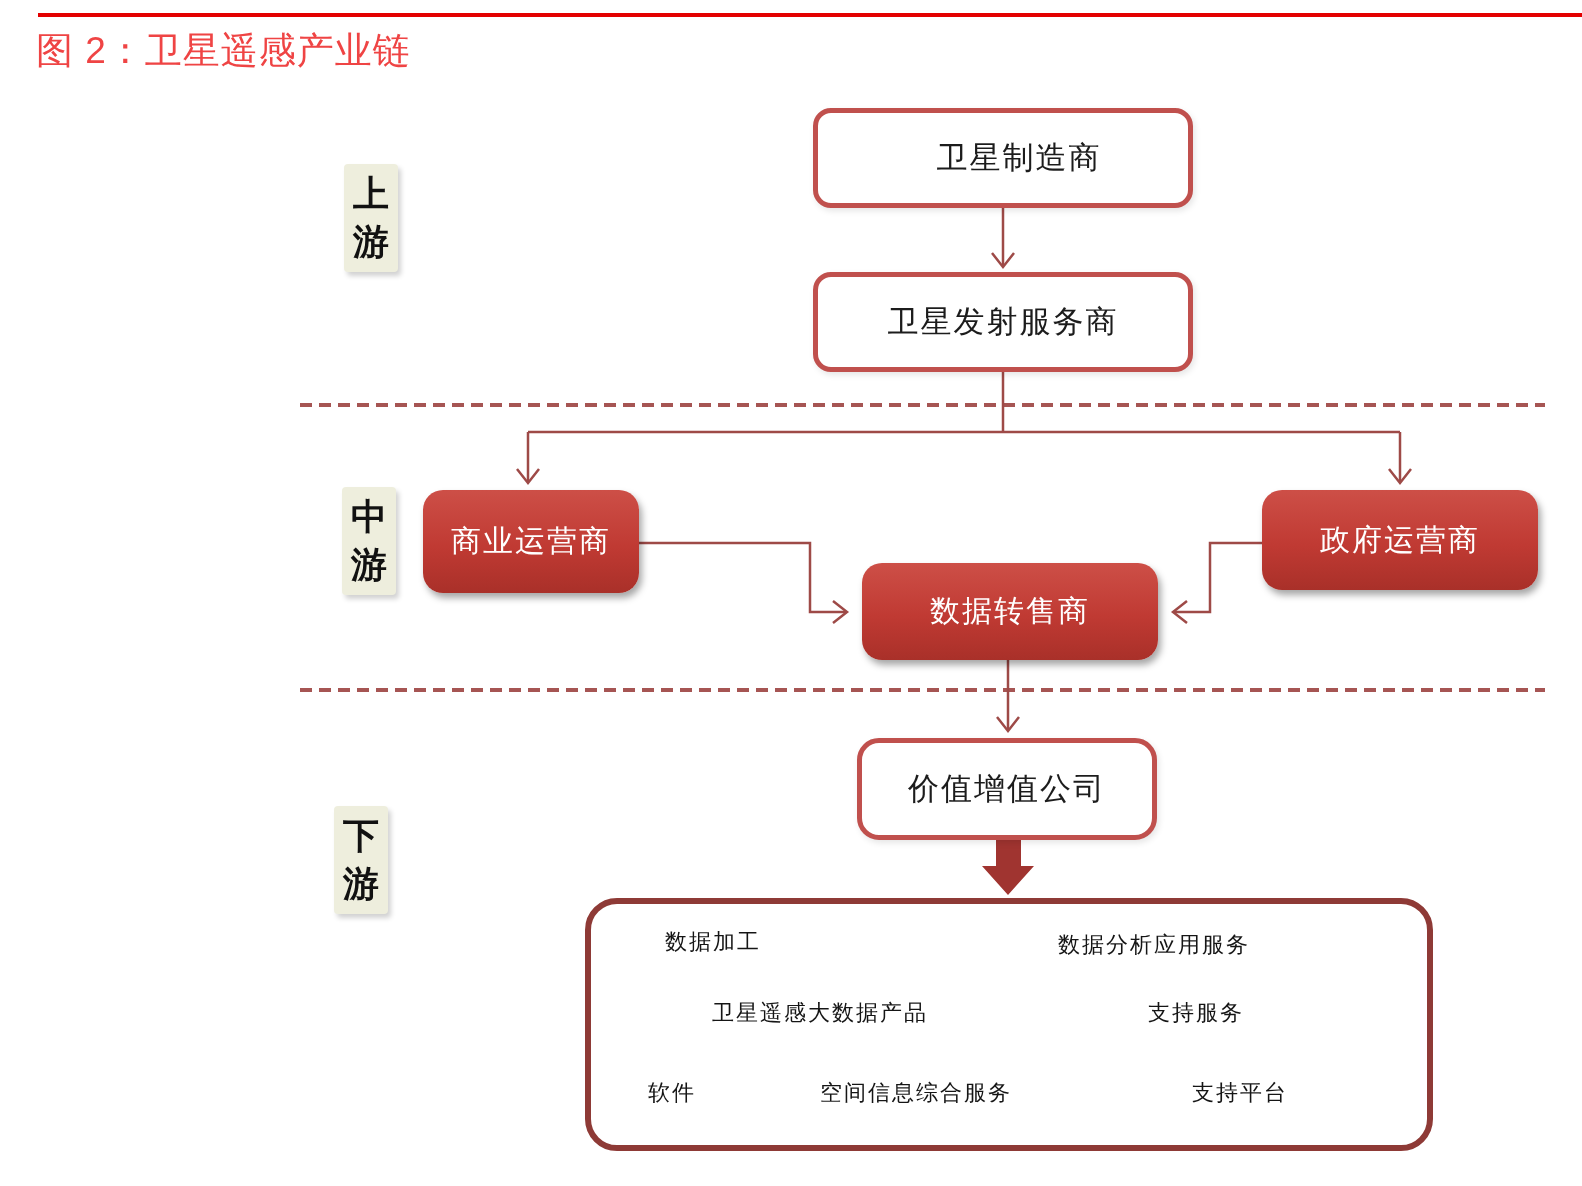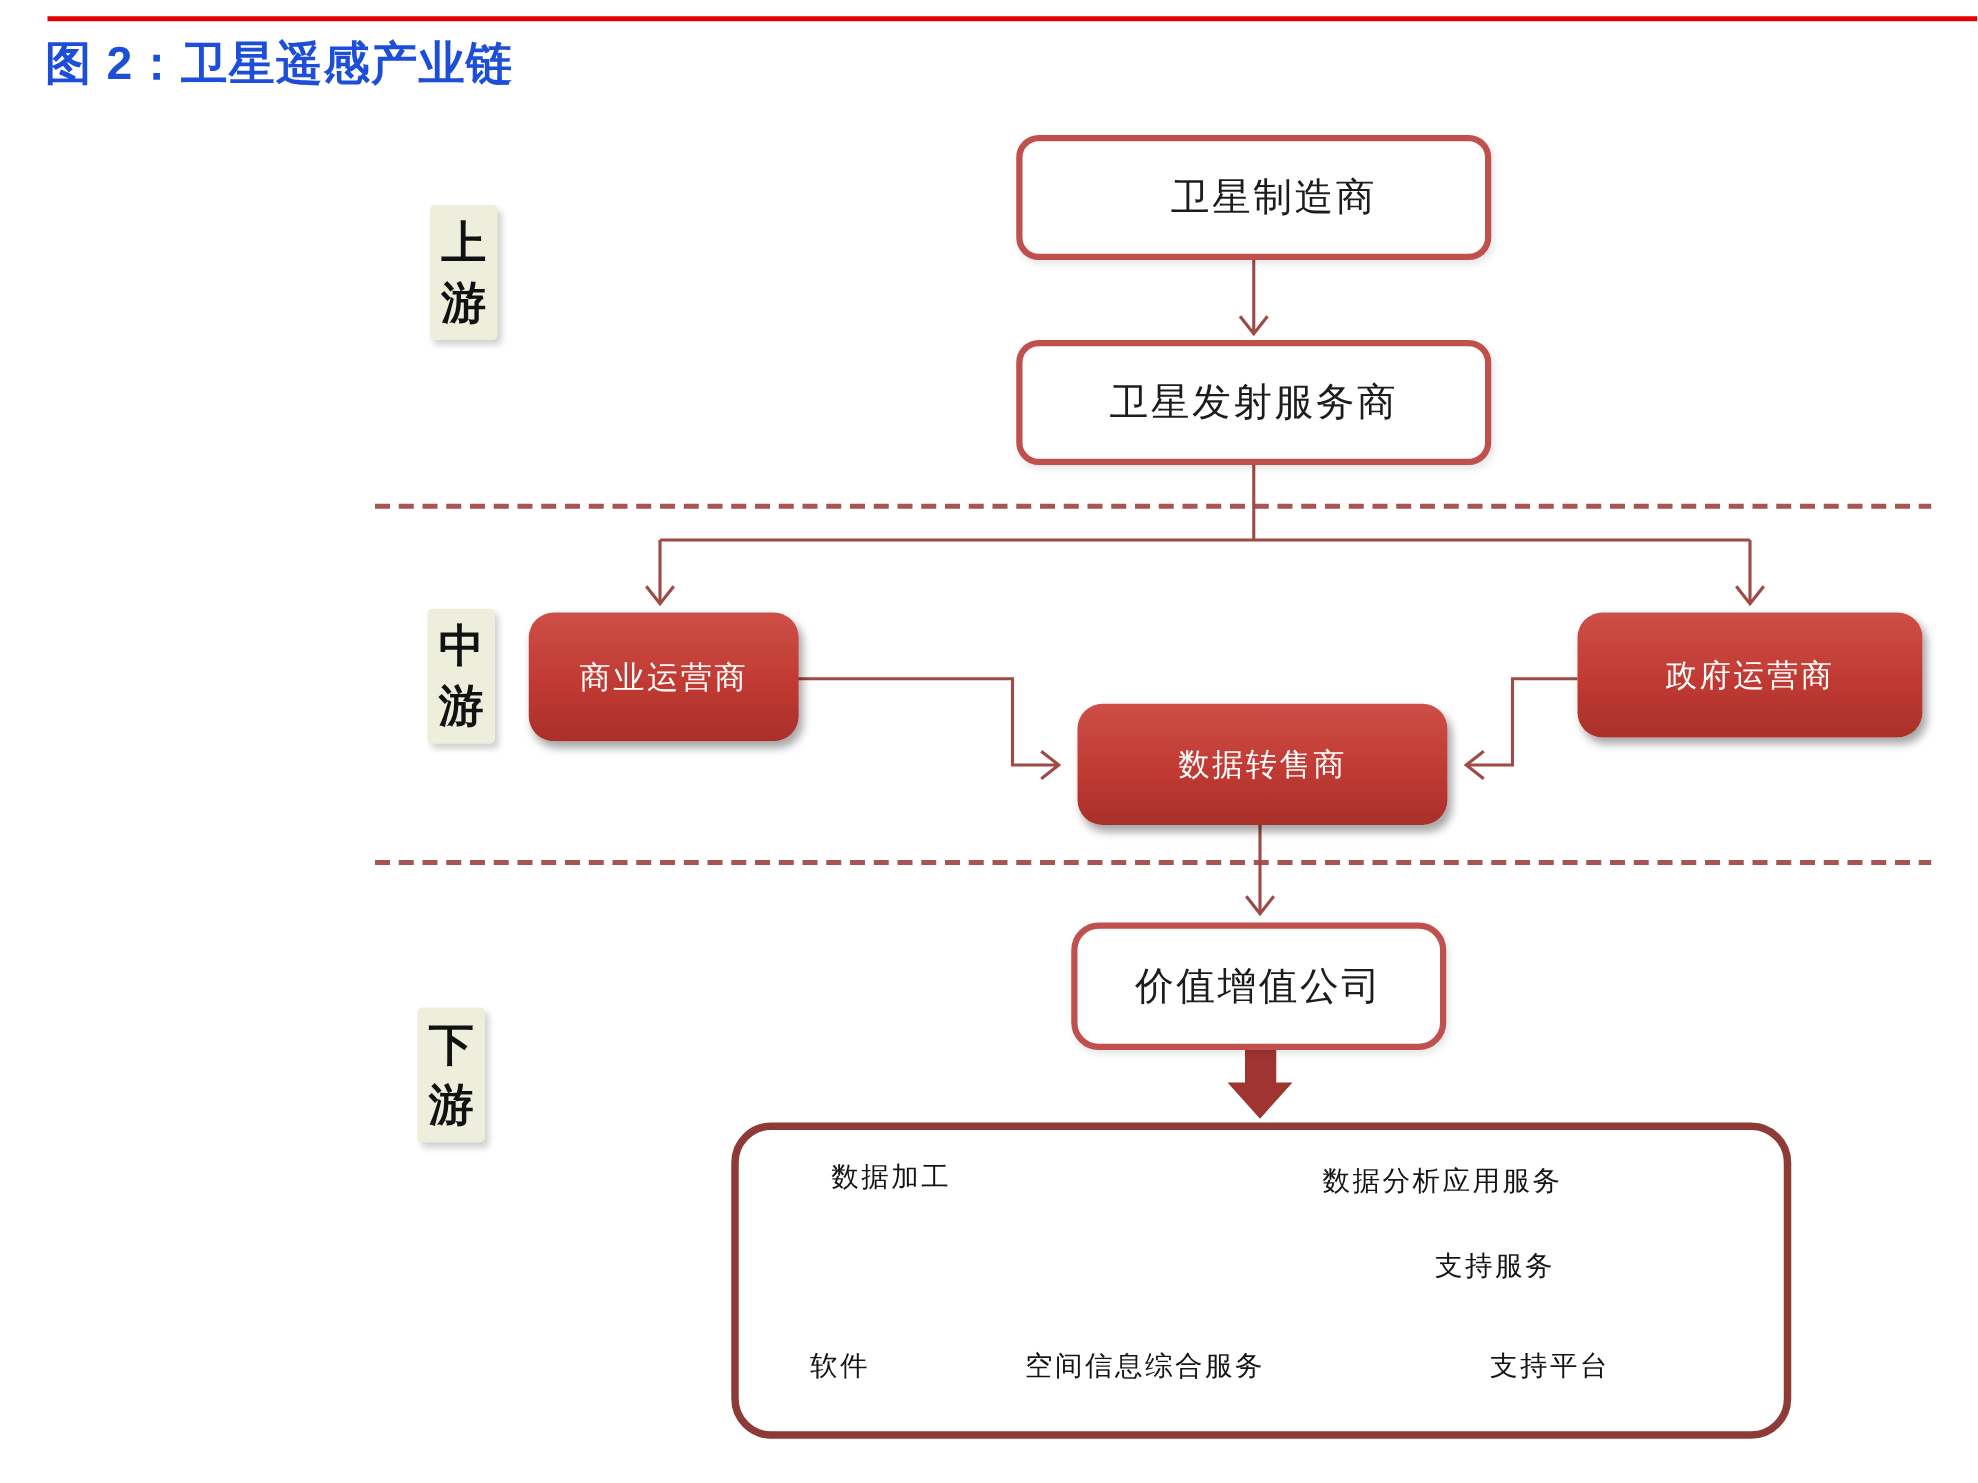--- a/index.html
+++ b/index.html
@@ -2,41 +2,41 @@
 <html><head>
 <meta charset="utf-8">
 <style>
   html,body{margin:0;padding:0;background:#ffffff;}
   .canvas{
     position:relative;width:1582px;height:1186px;background:#ffffff;
     font-family:"Liberation Sans","DejaVu Sans",sans-serif;overflow:hidden;
   }
   .topline{position:absolute;left:38px;top:13px;width:1544px;height:4px;background:#e30000;}
   .fig-title{
-    position:absolute;left:36px;top:26px;font-size:37px;font-weight:700;color:#1d4ed8;
+    position:absolute;left:36px;top:26px;font-size:37px;font-weight:400;color:#ef4444;
     letter-spacing:1px;white-space:nowrap;
   }
   .stage{
     position:absolute;width:54px;box-sizing:border-box;padding:6px 0;
     background:#eeeedd;border-radius:4px;color:#111111;font-weight:700;
     font-size:36px;line-height:48px;text-align:center;word-break:break-all;
     box-shadow:3px 4px 5px rgba(0,0,0,0.18);
   }
   .wbox{
     position:absolute;box-sizing:border-box;background:#ffffff;
     border:5px solid #c0504d;border-radius:18px;
     display:flex;align-items:center;justify-content:center;
     font-size:31px;color:#1c1c1c;letter-spacing:2px;white-space:nowrap;
     box-shadow:2px 3px 6px rgba(0,0,0,0.10);
   }
   .rbox{
     position:absolute;box-sizing:border-box;
     background:linear-gradient(180deg,#cd4f47 0%,#c03a33 55%,#a93029 100%);
     border-radius:20px;display:flex;align-items:center;justify-content:center;
-    font-size:25px;color:#ffffff;letter-spacing:2px;white-space:nowrap;
+    font-size:30px;color:#ffffff;letter-spacing:2px;white-space:nowrap;
     box-shadow:3px 5px 7px rgba(0,0,0,0.35);
   }
   .bigbox{
     position:absolute;box-sizing:border-box;background:#ffffff;
     border:6px solid #8e3a36;border-radius:32px;
   }
   .svc{position:absolute;font-size:22px;color:#151515;letter-spacing:2px;white-space:nowrap;}
   .overlay{position:absolute;left:0;top:0;width:1582px;height:1186px;}
 </style>
 </head>
@@ -97,18 +97,19 @@
   <div class="rbox" style="left:1262px;top:490px;width:276px;height:100px;">政府运营商</div>
 
   <div class="rbox" style="left:862px;top:563px;width:296px;height:97px;">数据转售商</div>
 
   <div class="wbox" style="left:857px;top:738px;width:300px;height:102px;border-radius:22px;">价值增值公司</div>
 
   <div class="bigbox" style="left:585px;top:898px;width:848px;height:253px;"></div>
 
   <span class="svc" style="left:665px;top:927px;">数据加工</span>
   <span class="svc" style="left:1058px;top:930px;">数据分析应用服务</span>
+  <span class="svc" style="left:712px;top:998px;">卫星遥感大数据产品</span>
   <span class="svc" style="left:1148px;top:998px;">支持服务</span>
   <span class="svc" style="left:648px;top:1078px;">软件</span>
   <span class="svc" style="left:820px;top:1078px;">空间信息综合服务</span>
   <span class="svc" style="left:1192px;top:1078px;">支持平台</span>
 
 </div>
 
 </body></html>

